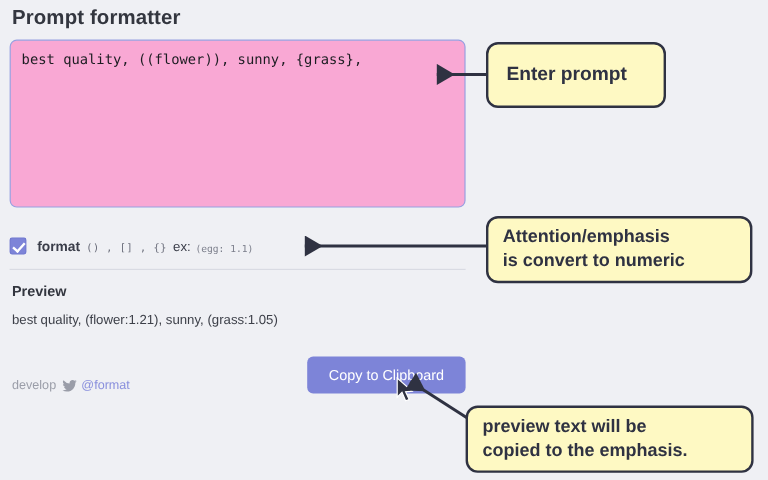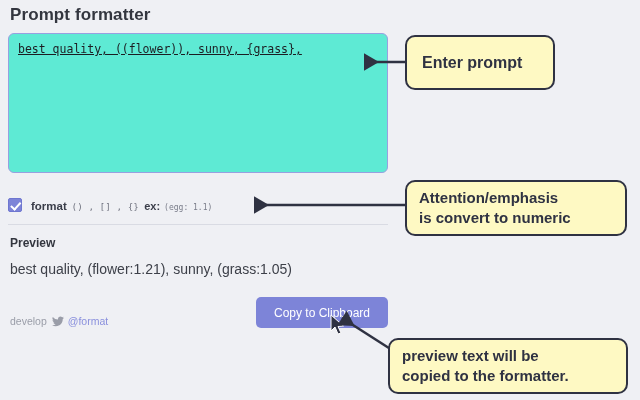--- a/index.html
+++ b/index.html
@@ -35,33 +35,32 @@
     letter-spacing: 0.1px;
   }
 
   #prompt-textarea {
     position: absolute;
     left: 8px;
     top: 33px;
     width: 380px;
     height: 140px;
     box-sizing: border-box;
-    background: #5eead4;
+    background: #f9a8d4;
     border: 1.5px solid #98a0e0;
     border-radius: 6px;
     padding: 7px 9px;
     font-family: "DejaVu Sans Mono", monospace;
     font-size: 11.5px;
     line-height: 16px;
     color: #1c1d22;
     resize: none;
     outline: none;
     overflow: hidden;
     white-space: pre-wrap;
-    text-decoration: underline;
   }
 
   
   #format-row {
     position: absolute;
     left: 8px;
     top: 194px;
     display: flex;
     align-items: flex-end;
     height: 18px;
@@ -97,21 +96,21 @@
   .fmt-brackets {
     margin-left: 5px;
     font-size: 8.5px;
     color: #6a6d7a;
     letter-spacing: 0.5px;
     font-family: "DejaVu Sans Mono", monospace;
   }
   .fmt-ex {
     margin-left: 5px;
     font-size: 11px;
-    font-weight: bold;
+    font-weight: normal;
     color: #3a3d49;
   }
   .fmt-ex-value {
     margin-left: 4px;
     font-size: 8px;
     color: #7a7d8a;
     font-family: "DejaVu Sans Mono", monospace;
   }
 
   #divider {
@@ -129,21 +128,21 @@
     left: 10px;
     top: 236px;
     font-size: 12px;
     font-weight: bold;
     color: #33363f;
   }
   #preview-text {
     position: absolute;
     left: 10px;
     top: 261px;
-    font-size: 14px;
+    font-size: 11px;
     color: #3d4049;
   }
 
   
   #footer {
     position: absolute;
     left: 10px;
     top: 315px;
     display: flex;
     align-items: center;
@@ -294,14 +293,14 @@
   <span>Enter prompt</span>
 </div>
 
 <div class="callout" id="callout-attention">
   <span>Attention/emphasis</span>
   <span>is convert to numeric</span>
 </div>
 
 <div class="callout" id="callout-clipboard">
   <span>preview text will be</span>
-  <span>copied to the formatter.</span>
+  <span>copied to the emphasis.</span>
 </div>
 
 </body></html>

